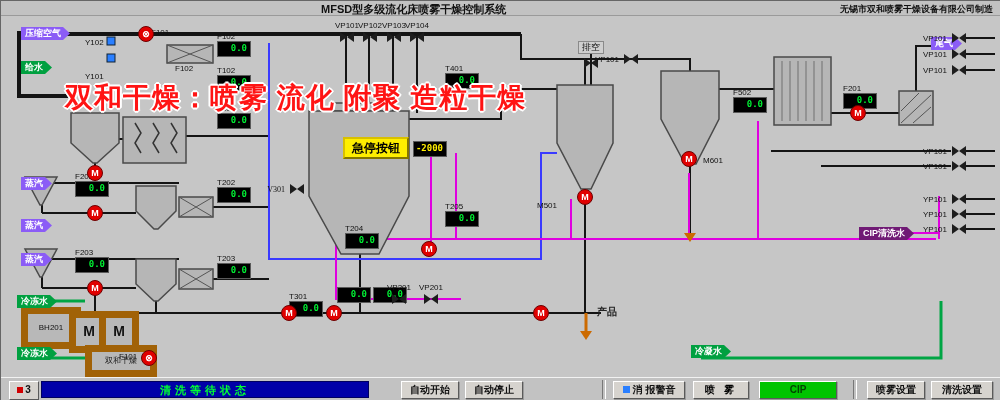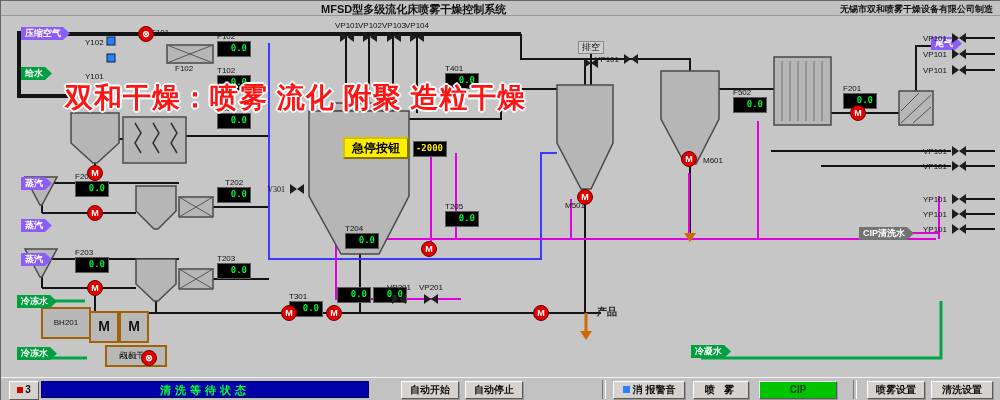--- a/index.html
+++ b/index.html
@@ -12,21 +12,21 @@
   #pipes{position:absolute;left:0;top:0;}
   #overlay{position:absolute;left:0;top:0;width:1000px;height:400px;pointer-events:none;}
   #overlay > div{pointer-events:auto;}
   
   .tag{position:absolute;height:13px;line-height:13px;font-size:9px;font-weight:bold;color:#fff;
        padding:0 9px 0 4px;white-space:nowrap;
        clip-path:polygon(0 0,calc(100% - 7px) 0,100% 50%,calc(100% - 7px) 100%,0 100%);}
   .tag.red{background:#8b5cf6;}
   .tag.green{background:#00a040;}
   .tag.greentag{background:#00a040;}
-  .tag.magenta{background:#737373;}
+  .tag.magenta{background:#701a75;}
   .tag.plain{background:#cfcfcf;color:#111;border:1px solid #8a8a8a;clip-path:none;
              font-weight:normal;padding:0 3px;height:11px;line-height:11px;}
   .tag.plainbold{background:transparent;color:#222;clip-path:none;font-size:10px;padding:0;}
   .tag.small{background:transparent;color:#111;clip-path:none;font-weight:normal;
              font-size:8px;padding:0;height:9px;line-height:9px;}
   
   .disp{position:absolute;width:34px;height:16px;background:#000;border:1px solid #5a5a5a;
         color:#00ee33;font:bold 9px "DejaVu Sans Mono",monospace;text-align:right;
         padding-right:3px;line-height:12px;box-sizing:border-box;}
   .disp.yellow{color:#ffee00;}
@@ -38,22 +38,22 @@
   .valve::after{content:"";position:absolute;right:0;top:0;border-top:5px solid transparent;
         border-bottom:5px solid transparent;border-right:7px solid #1d1d1d;}
   .vlabel{position:absolute;font-size:8px;color:#111;height:9px;line-height:9px;}
   .vlabel.center{text-align:center;}
   .vlabel.right{text-align:right;}
   
   .pump{position:absolute;width:16px;height:16px;border-radius:50%;background:#e00000;
         border:1px solid #6d0000;color:#fff;font-weight:bold;font-size:9px;text-align:center;
         line-height:15px;box-sizing:border-box;}
   
-  .eq-box{position:absolute;background:#b8b8b8;border:2px solid #a16207;color:#111;
-          font-size:8px;text-align:center;overflow:hidden;margin-left:20px;}
+  .eq-box{position:absolute;background:#b8b8b8;border:7px solid #a16207;color:#111;
+          font-size:8px;text-align:center;overflow:hidden;}
   .eq-box.mixer{font-size:14px;font-weight:bold;line-height:26px;}
   
   #estop{position:absolute;left:342px;top:136px;width:66px;height:22px;background:#ffee00;
          border:2px outset #d8c000;color:#000;font-size:12px;font-weight:bold;text-align:center;
          line-height:19px;cursor:pointer;box-sizing:border-box;}
   
   #watermark{position:absolute;left:64px;top:78px;font-size:28px;font-weight:bold;color:#ff1414;
         letter-spacing:1px;white-space:nowrap;pointer-events:none;z-index:50;
         text-shadow:-2px 0 0 #fff,2px 0 0 #fff,0 -2px 0 #fff,0 2px 0 #fff,
                     -1px -1px 0 #fff,1px 1px 0 #fff,1px -1px 0 #fff,-1px 1px 0 #fff;}
@@ -226,54 +226,54 @@
     <span class="ind-ico"></span><span>3</span>
   </div>
   <div id="statusbar">
     <span>清洗等待状态</span>
   </div>
   <div class="sep" style="left:601px"></div>
   <div class="sep" style="left:852px"></div>
 
   <div id="overlay">
       <div class="tag red" style="left: 20px; top: 26px;">压缩空气</div>
-      <div class="tag green" style="left: 20px; top: 66px;">给水</div>
+      <div class="tag green" style="left: 20px; top: 60px;">给水</div>
       <div class="tag red" style="left: 20px; top: 176px;">蒸汽</div>
       <div class="tag red" style="left: 20px; top: 218px;">蒸汽</div>
       <div class="tag red" style="left: 20px; top: 252px;">蒸汽</div>
       <div class="tag green" style="left: 16px; top: 294px;">冷冻水</div>
       <div class="tag green" style="left: 16px; top: 346px;">冷冻水</div>
       <div class="tag red" style="left: 888px; top: 36px; margin-left: 42px;">尾气</div>
       <div class="tag plain" style="left: 577px; top: 40px;">排空</div>
       <div class="tag plainbold" style="left: 596px; top: 304px;">产品</div>
       <div class="tag magenta" style="left: 858px; top: 226px;">CIP清洗水</div>
       <div class="tag greentag" style="left: 690px; top: 344px;">冷凝水</div>
       <div class="tag small" style="left: 84px; top: 37px;">Y102</div>
       <div class="tag small" style="left: 84px; top: 71px;">Y101</div>
       <div class="tag small" style="left: 150px; top: 27px;">F101</div>
       <div class="tag small" style="left: 174px; top: 63px;">F102</div>
       <div class="tag small" style="left: 118px; top: 351px;">F101</div>
-      <div class="tag small" style="left: 564px; top: 200px;">M501</div>
+      <div class="tag small" style="left: 536px; top: 200px;">M501</div>
       <div class="tag small" style="left: 702px; top: 155px;">M601</div>
       <div class="disp-tag" style="left: 216px; top: 31px;">F102</div>
       <div class="disp" style="left: 216px; top: 40px;">0.0</div>
       <div class="disp-tag" style="left: 216px; top: 65px;">T102</div>
       <div class="disp" style="left: 216px; top: 74px;">0.0</div>
       <div class="disp-tag" style="left: 216px; top: 103px;">T201</div>
       <div class="disp" style="left: 216px; top: 112px;">0.0</div>
       <div class="disp-tag" style="left: 444px; top: 63px;">T401</div>
       <div class="disp" style="left: 444px; top: 72px;">0.0</div>
       <div class="disp yellow" style="left: 412px; top: 140px;">-2000</div>
       <div class="disp-tag" style="left: 444px; top: 201px;">T205</div>
       <div class="disp" style="left: 444px; top: 210px;">0.0</div>
       <div class="disp-tag" style="left: 344px; top: 223px;">T204</div>
       <div class="disp" style="left: 344px; top: 232px;">0.0</div>
       <div class="disp-tag" style="left: 74px; top: 171px;">F202</div>
       <div class="disp" style="left: 74px; top: 180px;">0.0</div>
-      <div class="disp-tag" style="left: 224px; top: 177px;">T202</div>
+      <div class="disp-tag" style="left: 216px; top: 177px;">T202</div>
       <div class="disp" style="left: 216px; top: 186px;">0.0</div>
       <div class="disp-tag" style="left: 74px; top: 247px;">F203</div>
       <div class="disp" style="left: 74px; top: 256px;">0.0</div>
       <div class="disp-tag" style="left: 216px; top: 253px;">T203</div>
       <div class="disp" style="left: 216px; top: 262px;">0.0</div>
       <div class="disp-tag" style="left: 288px; top: 291px;">T301</div>
       <div class="disp" style="left: 288px; top: 300px;">0.0</div>
       <div class="disp" style="left: 336px; top: 286px;">0.0</div>
       <div class="disp" style="left: 372px; top: 286px;">0.0</div>
       <div class="disp-tag" style="left: 732px; top: 87px;">F502</div>

